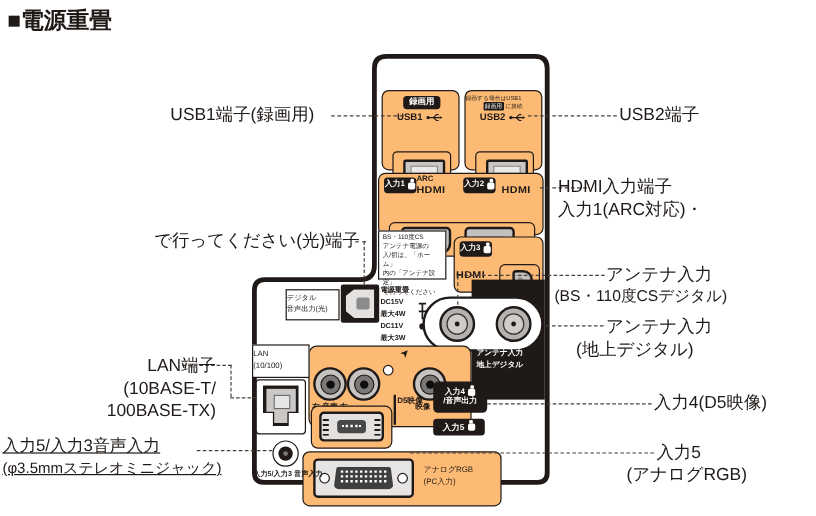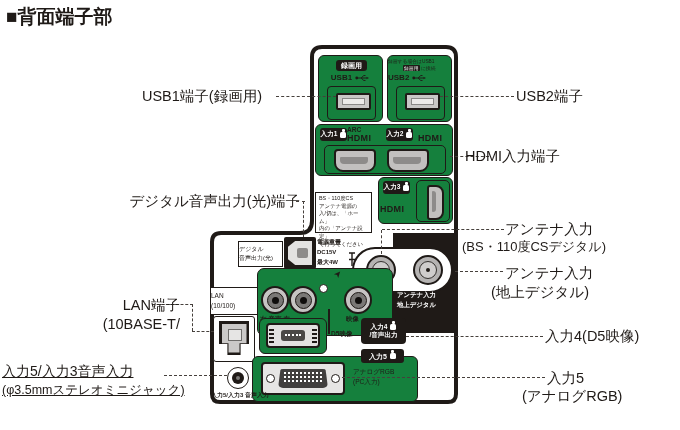--- a/index.html
+++ b/index.html
@@ -4,21 +4,21 @@
 <style>
   html,body{margin:0;padding:0;background:#fff;}
   #stage{position:relative;width:680px;height:430px;background:#fff;overflow:hidden;
          font-family:"Liberation Sans","DejaVu Sans",sans-serif;color:#1f1a17;}
   .abs{position:absolute;}
   .c{}
   .r{text-align:right;}
   .lbl{font-size:14.5px;line-height:19px;color:#1f1a17;white-space:nowrap;}
   .badge{background:#1f1a17;color:#fff;border-radius:3px;display:flex;align-items:center;
          justify-content:center;font-weight:bold;line-height:1;}
-  .box{border:1.6px solid #1f1a17;background:#15803d;border-radius:5px;box-sizing:border-box;}
+  .box{border:1.6px solid #1f1a17;background:#fdba74;border-radius:5px;box-sizing:border-box;margin-top:20px;}
   .thin{border:1.2px solid #1f1a17;background:#fff;box-sizing:border-box;}
   .dash{border-top:1.6px dashed #46403c;height:0;}
   .dashv{border-left:1.6px dashed #46403c;width:0;}
   .tiny{font-size:5.4px;line-height:7.6px;}
   .hdmi-logo{font-weight:bold;font-size:9px;letter-spacing:.3px;transform:scaleY(.92);}
   .plug{display:inline-block;width:6px;height:6px;background:#fff;border-radius:1.5px;
         margin-left:3px;position:relative;flex:0 0 auto;}
   .plug::before{content:"";position:absolute;left:1.5px;top:-3px;width:3px;height:3px;
         background:#fff;border-radius:1px;}
   .usb-port{border:2px solid #1f1a17;border-radius:2px;background:#c9c7c6;}
@@ -27,21 +27,21 @@
   .hdmi-port .slot{position:absolute;left:4px;top:6px;width:28px;height:7px;background:#8d8b8a;border-radius:1px 1px 4px 4px;}
   .circle{border-radius:50%;box-sizing:border-box;}
   .pins{height:0;border-top:2px dotted #fff;margin:2px auto 0 auto;}
   .rj45{clip-path:polygon(0 0,100% 0,100% 68%,72% 68%,72% 100%,28% 100%,28% 68%,0 68%);}
 </style>
 </head>
 <body>
 
 <div id="stage">
 
-  <div class="abs" style="left:6px;top:4px;font-size:19px;font-weight:bold;">■背面端子部</div>
+  <div class="abs" style="left:6px;top:4px;font-size:19px;font-weight:bold;">■電源重畳</div>
 
   <svg class="abs" style="left:0;top:0;" width="680" height="430" viewBox="0 0 680 430">
     <path d="M322,47 H446 Q456,47 456,57 V394 Q456,402 448,402 H220 Q212,402 212,394 V242 Q212,233 221,233 H300 Q312,233 312,221 V57 Q312,47 322,47 Z" fill="#ffffff" stroke="#1f1a17" stroke-width="4" stroke-linejoin="round"></path>
   </svg>
 
   <div class="abs box" style="left:318px;top:55px;width:65px;height:67px;border-radius:6px;">
     <div class="abs badge" style="left:17px;top:4px;width:31px;height:11px;font-size:7px;">録画用</div>
     <div class="abs" style="left:0;top:17px;width:62px;display:flex;align-items:center;justify-content:center;gap:3px;">
       <span style="font-size:8px;font-weight:bold;">USB1</span>
       <svg width="14" height="8" viewBox="0 0 16 8">
@@ -56,21 +56,21 @@
         </div>
     </div>
   </div>
 
   <div class="abs box" style="left:387px;top:55px;width:65px;height:67px;border-radius:6px;">
     <div class="abs c" style="left:0;top:2px;width:62px;font-size:4.8px;">録画する場合はUSB1</div>
     <div class="abs" style="left:0;top:8.5px;width:62px;display:flex;justify-content:center;align-items:center;gap:1px;font-size:4.8px;">
       <span style="background:#1f1a17;color:#fff;padding:0 1.5px;border-radius:1px;">録画用</span>
       <span>に接続</span>
     </div>
-    <div class="abs" style="left:0;top:17px;width:62px;display:flex;align-items:center;justify-content:flex-start;gap:3px;">
+    <div class="abs" style="left:0;top:17px;width:62px;display:flex;align-items:center;justify-content:center;gap:3px;">
       <span style="font-size:8px;font-weight:bold;">USB2</span>
       <svg width="14" height="8" viewBox="0 0 16 8">
         <circle cx="2" cy="4" r="1.6" fill="#1f1a17"></circle>
         <path d="M2 4 H13 M7 4 L10 1.2 H12 M7 4 L10 6.8 H12" stroke="#1f1a17" stroke-width="1.1" fill="none"></path>
         <path d="M13 2.6 L16 4 L13 5.4 Z" fill="#1f1a17"></path>
       </svg>
     </div>
     <div class="abs box" style="left:8px;top:30px;width:49px;height:34px;border-radius:4px;">
       <div class="abs usb-port" style="left:8px;top:6px;width:31px;height:13px;">
           <div class="slot"></div>
@@ -246,35 +246,37 @@
   <div class="abs dashv" style="left:381px;top:230px;height:24px;"></div>
   <div class="abs dash" style="left:455px;top:271px;width:48px;"></div>
   <div class="abs dash" style="left:152px;top:304px;width:41px;"></div>
   <div class="abs dashv" style="left:192px;top:304px;height:27px;"></div>
   <div class="abs dash" style="left:192px;top:331px;width:22px;"></div>
   <div class="abs dash" style="left:164px;top:375px;width:63px;"></div>
   <div class="abs dash" style="left:406px;top:336px;width:137px;"></div>
   <div class="abs dash" style="left:342px;top:377px;width:203px;"></div>
 
   <div class="abs lbl r" style="left:50px;top:87px;width:212px;">USB1端子(録画用)</div>
-  <div class="abs lbl r" style="left:84px;top:192px;width:216px;">デジタル音声出力(光)端子</div>
+  <div class="abs lbl r" style="left:84px;top:192px;width:216px;">で行ってください(光)端子</div>
   <div class="abs lbl r" style="left:38px;top:296px;width:142px;">
     <div>LAN端子</div>
     <div>(10BASE-T/</div>
+    <div>100BASE-TX)</div>
   </div>
   <div class="abs lbl" style="left:2px;top:362px;width:210px;font-size:14px;text-decoration:underline;">
     <div>入力5/入力3音声入力</div>
     <div style="font-size:12.5px;">(φ3.5mmステレオミニジャック)</div>
   </div>
 
   <div class="abs lbl" style="left:516px;top:87px;">USB2端子</div>
   <div class="abs lbl" style="left:465px;top:147px;">
     <div>HDMI入力端子</div>
+    <div>入力1(ARC対応)・</div>
   </div>
   <div class="abs lbl" style="left:505px;top:220px;">アンテナ入力</div>
   <div class="abs lbl" style="left:462px;top:237px;font-size:13px;">(BS・110度CSデジタル)</div>
   <div class="abs lbl" style="left:505px;top:264px;">アンテナ入力</div>
-  <div class="abs lbl" style="left:491px;top:283px;">(地上デジタル)</div>
+  <div class="abs lbl" style="left:480px;top:283px;">(地上デジタル)</div>
   <div class="abs lbl" style="left:545px;top:327px;">入力4(D5映像)</div>
   <div class="abs lbl" style="left:547px;top:369px;">入力5</div>
   <div class="abs lbl" style="left:522px;top:387px;">(アナログRGB)</div>
 
 </div>
 
 </body></html>

